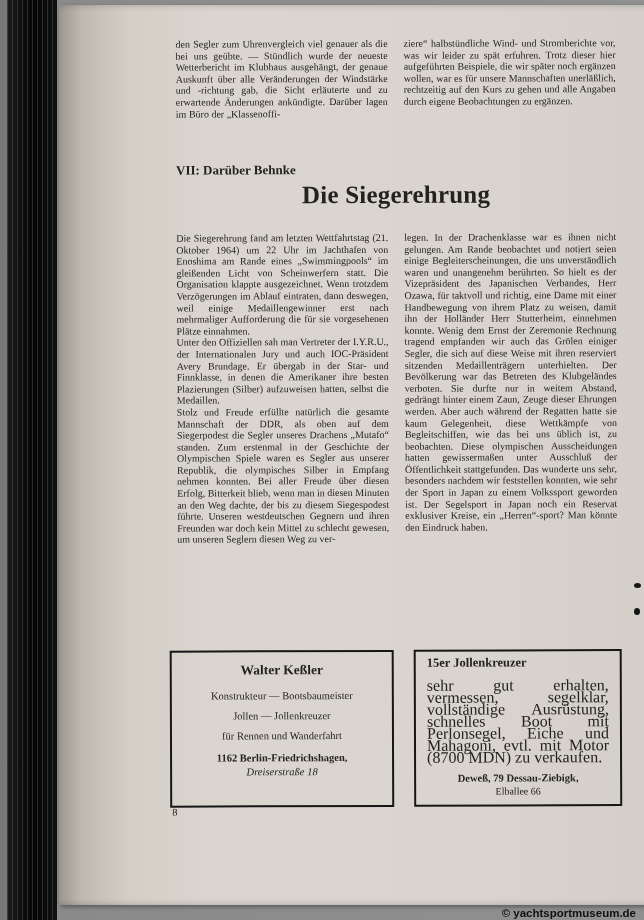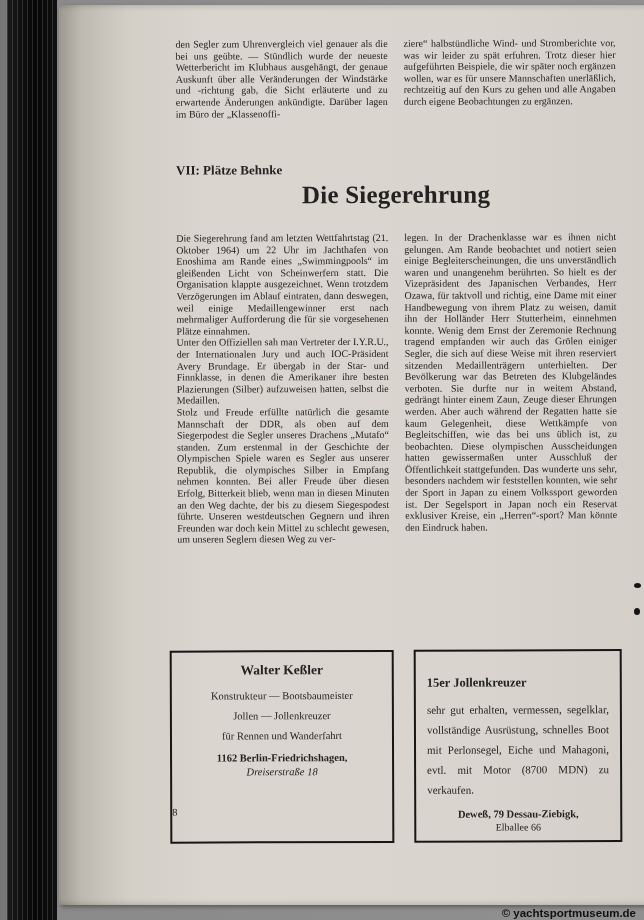--- a/index.html
+++ b/index.html
@@ -24,23 +24,23 @@
   .title{position:absolute;left:118px;top:176px;width:440px;text-align:center;
          font-size:25px;font-weight:bold;letter-spacing:.2px;}
   .mainblock{position:absolute;left:118px;top:227px;width:440px;}
   .adrow{position:absolute;left:110px;top:645px;width:452px;display:flex;gap:20px;}
   .ad{border:2px solid #161616;background:transparent;box-sizing:border-box;}
   .ad-left{width:224px;min-height:152px;text-align:center;padding:10px 10px 8px;}
   .ad-left .ad-title{font-size:13.5px;font-weight:bold;margin-bottom:12px;}
   .ad-left .ad-line{font-size:10.5px;margin:9px 0;}
   .ad-left .ad-addr1{font-size:10.5px;font-weight:bold;margin-top:11px;}
   .ad-left .ad-addr2{font-size:10.5px;margin-top:3px;font-style:italic;}
-  .ad-right{width:208px;min-height:156px;padding:24px 11px 8px;}
+  .ad-right{width:208px;min-height:156px;padding:4px 11px 8px;}
   .ad-right .ad-title{font-size:12.5px;font-weight:bold;margin-bottom:9px;}
-  .ad-right .ad-body{font-size:11px;line-height:20px;text-align:justify;}
+  .ad-right .ad-body{font-size:16px;line-height:12px;text-align:justify;}
   .ad-right .ad-addr1{font-size:10.5px;font-weight:bold;text-align:center;margin-top:9px;}
   .ad-right .ad-addr2{font-size:10px;text-align:center;margin-top:2px;}
   .pagenum{position:absolute;left:112px;top:801px;font-size:10.5px;}
   .watermark{position:absolute;right:8px;bottom:1px;font-family:"Liberation Sans","DejaVu Sans",sans-serif;
              font-size:11.5px;font-weight:bold;color:#111;}
   .artifact{position:absolute;background:#151515;border-radius:50%;}
   .a1{right:3px;top:583px;width:7px;height:5px;}
   .a2{right:4px;top:608px;width:6px;height:7px;}
 </style>
 </head>
@@ -54,21 +54,21 @@
 
       <div class="topblock twocol bodytext">
         <div class="col">
           <p>den Segler zum Uhrenvergleich viel genauer als die bei uns geübte. — Stündlich wurde der neueste Wetterbericht im Klubhaus ausgehängt, der genaue Auskunft über alle Veränderungen der Windstärke und -richtung gab, die Sicht erläuterte und zu erwartende Änderungen ankündigte. Darüber lagen im Büro der „Klassenoffi-</p>
         </div>
         <div class="col">
           <p>ziere“ halbstündliche Wind- und Stromberichte vor, was wir leider zu spät erfuhren. Trotz dieser hier aufgeführten Beispiele, die wir später noch ergänzen wollen, war es für unsere Mannschaften unerläßlich, rechtzeitig auf den Kurs zu gehen und alle Angaben durch eigene Beobachtungen zu ergänzen.</p>
         </div>
       </div>
 
-      <div class="author">VII: Plätze Behnke</div>
+      <div class="author">VII: Darüber Behnke</div>
       <div class="title">Die Siegerehrung</div>
 
       <div class="mainblock twocol bodytext">
         <div class="col">
           <p>Die Siegerehrung fand am letzten Wettfahrtstag (21. Oktober 1964) um 22 Uhr im Jachthafen von Enoshima am Rande eines „Swimmingpools“ im gleißenden Licht von Scheinwerfern statt. Die Organisation klappte ausgezeichnet. Wenn trotzdem Verzögerungen im Ablauf eintraten, dann deswegen, weil einige Medaillengewinner erst nach mehrmaliger Aufforderung die für sie vorgesehenen Plätze einnahmen.</p>
           <p>Unter den Offiziellen sah man Vertreter der I.Y.R.U., der Internationalen Jury und auch IOC-Präsident Avery Brundage. Er übergab in der Star- und Finnklasse, in denen die Amerikaner ihre besten Plazierungen (Silber) aufzuweisen hatten, selbst die Medaillen.</p>
           <p>Stolz und Freude erfüllte natürlich die gesamte Mannschaft der DDR, als oben auf dem Siegerpodest die Segler unseres Drachens „Mutafo“ standen. Zum erstenmal in der Geschichte der Olympischen Spiele waren es Segler aus unserer Republik, die olympisches Silber in Empfang nehmen konnten. Bei aller Freude über diesen Erfolg, Bitterkeit blieb, wenn man in diesen Minuten an den Weg dachte, der bis zu diesem Siegespodest führte. Unseren westdeutschen Gegnern und ihren Freunden war doch kein Mittel zu schlecht gewesen, um unseren Seglern diesen Weg zu ver-</p>
         </div>
         <div class="col">
           <p>legen. In der Drachenklasse war es ihnen nicht gelungen. Am Rande beobachtet und notiert seien einige Begleiterscheinungen, die uns unverständlich waren und unangenehm berührten. So hielt es der Vizepräsident des Japanischen Verbandes, Herr Ozawa, für taktvoll und richtig, eine Dame mit einer Handbewegung von ihrem Platz zu weisen, damit ihn der Holländer Herr Stutterheim, einnehmen konnte. Wenig dem Ernst der Zeremonie Rechnung tragend empfanden wir auch das Grölen einiger Segler, die sich auf diese Weise mit ihren reserviert sitzenden Medaillenträgern unterhielten. Der Bevölkerung war das Betreten des Klubgeländes verboten. Sie durfte nur in weitem Abstand, gedrängt hinter einem Zaun, Zeuge dieser Ehrungen werden. Aber auch während der Regatten hatte sie kaum Gelegenheit, diese Wettkämpfe von Begleitschiffen, wie das bei uns üblich ist, zu beobachten. Diese olympischen Ausscheidungen hatten gewissermaßen unter Ausschluß der Öffentlichkeit stattgefunden. Das wunderte uns sehr, besonders nachdem wir feststellen konnten, wie sehr der Sport in Japan zu einem Volkssport geworden ist. Der Segelsport in Japan noch ein Reservat exklusiver Kreise, ein „Herren“-sport? Man könnte den Eindruck haben.</p>

